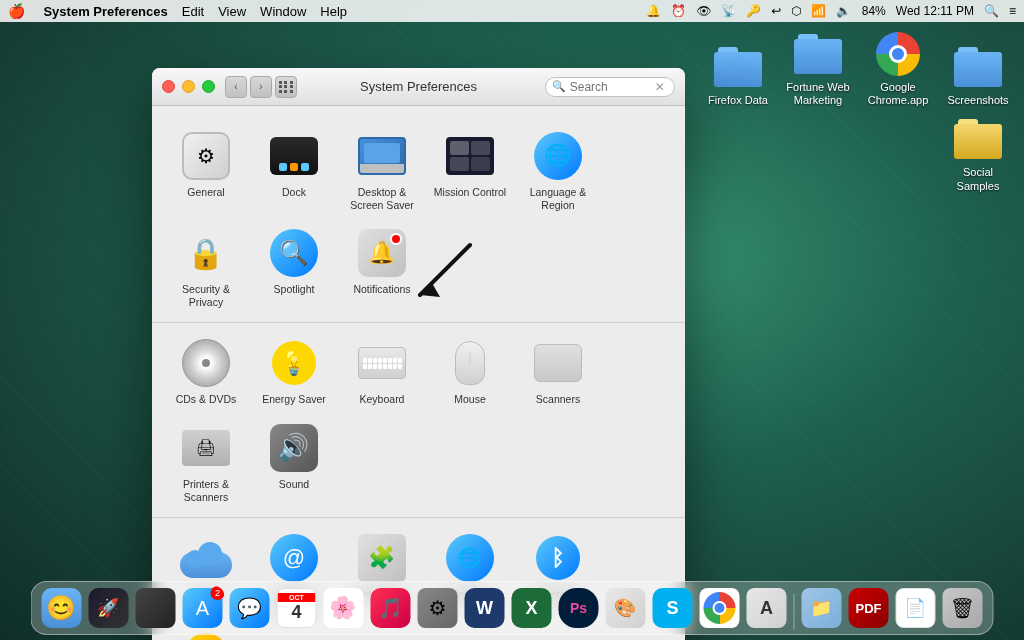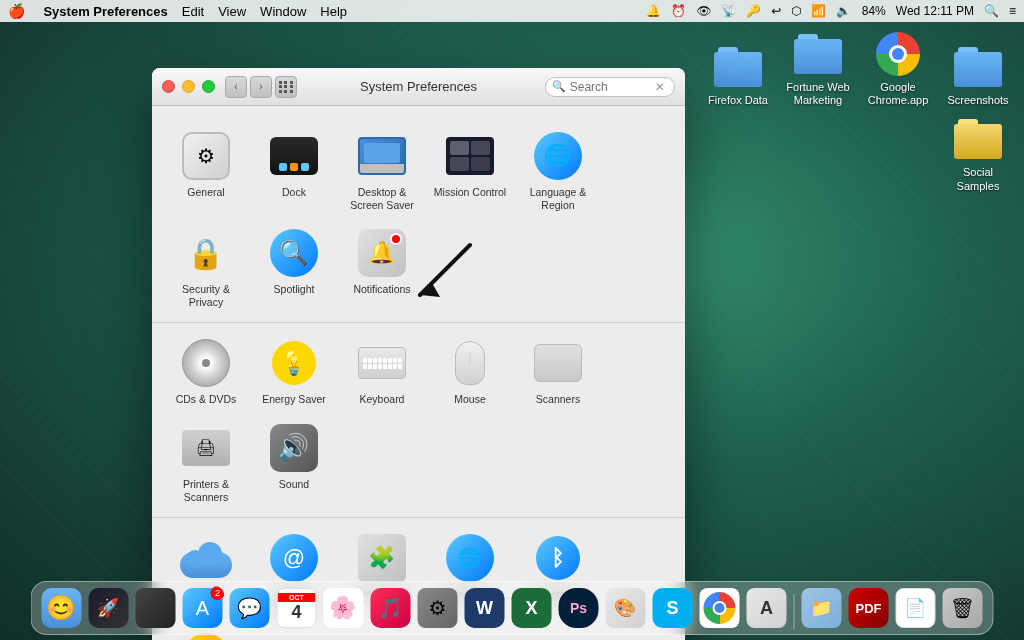--- a/index.html
+++ b/index.html
@@ -453,21 +453,21 @@
     
     .finder-icon { background: linear-gradient(180deg, #6ab4f5 0%, #4a90d9 100%); border-radius: 10px; font-size: 24px; }
     .launchpad-icon { background: linear-gradient(135deg, #1a1a2e, #333); border-radius: 10px; font-size: 20px; }
     .appstore-dock { background: linear-gradient(135deg, #5ac8fa, #007aff); border-radius: 10px; font-size: 20px; color: white; }
     .messages-icon { background: linear-gradient(135deg, #5ac8fa, #007aff); border-radius: 10px; font-size: 20px; color: white; }
     .calendar-icon { background: white; border-radius: 10px; font-size: 14px; border: 1px solid #ddd; }
     .itunes-icon { background: linear-gradient(135deg, #ff2d55, #cc0044); border-radius: 10px; font-size: 20px; color: white; }
     .prefs-dock { background: linear-gradient(135deg, #888, #666); border-radius: 10px; font-size: 18px; }
     .word-icon { background: #1e3a6b; border-radius: 10px; font-size: 18px; color: white; font-weight: bold; }
     .excel-icon { background: #1e6b3a; border-radius: 10px; font-size: 18px; color: white; font-weight: bold; }
-    .ps-icon { background: #001e3a; border-radius: 18px; font-size: 14px; color: #f9a8d4; font-weight: bold; }
+    .ps-icon { background: #001e3a; border-radius: 18px; font-size: 14px; color: #ec4899; font-weight: bold; }
     .skype-icon { background: #00aff0; border-radius: 10px; font-size: 20px; color: white; font-weight: bold; }
     .chrome-dock { background: white; border-radius: 10px; }
     .font-icon { background: linear-gradient(135deg, #e8e8e8, #d0d0d0); border-radius: 10px; font-size: 18px; font-weight: bold; }
     .pdf-icon { background: linear-gradient(135deg, #cc0000, #880000); border-radius: 10px; font-size: 10px; color: white; font-weight: bold; }
     .trash-icon { background: linear-gradient(135deg, #c8c8c8, #a8a8a8); border-radius: 10px; font-size: 20px; }
   </style>
 </head>
 <body>
 
 <div class="desktop">

